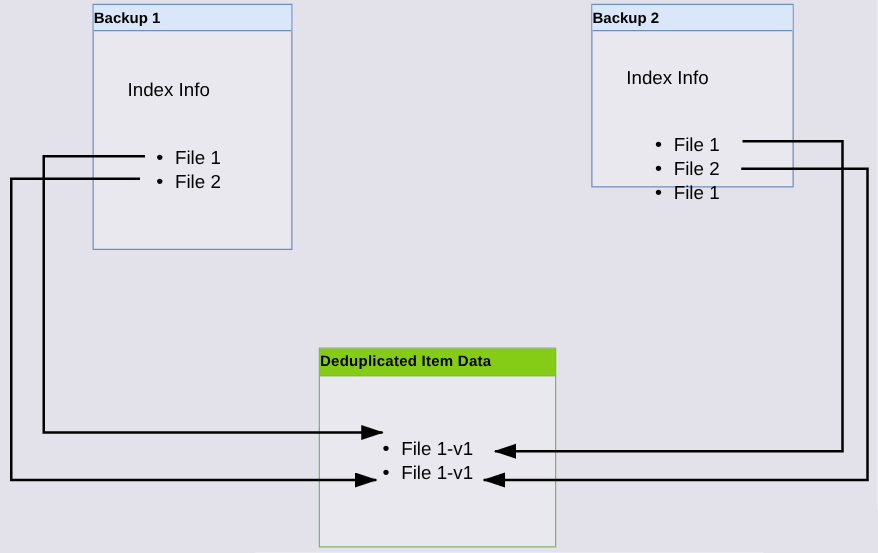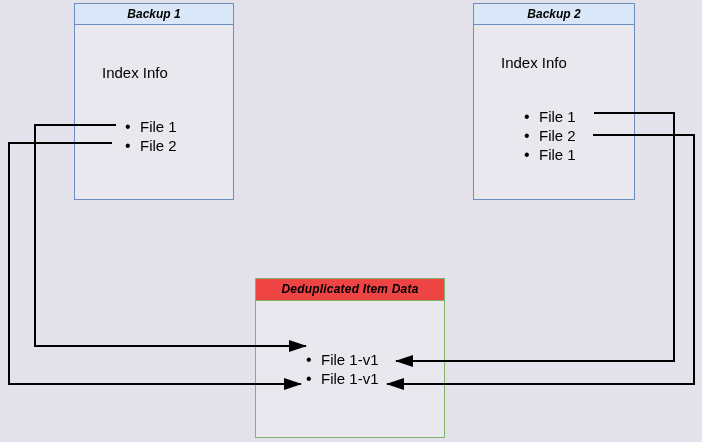--- a/index.html
+++ b/index.html
@@ -17,28 +17,26 @@
   .box {
     position: absolute;
     border: 1px solid;
     box-sizing: border-box;
   }
   .box.blue  { border-color: #6c8ebf; background: #e9e8ee; }
   .box.green { border-color: #82b366; background: #e9e8ee; }
   .box-header {
     box-sizing: border-box;
     width: 100%;
-    text-align: center;
     font-weight: bold;
     font-size: 12px;
     border-bottom: 1px solid;
-    font-style: italic;
   }
   .blue  > .box-header { background: #d9e7f8; border-color: #6c8ebf; height: 21px; line-height: 20px; }
-  .green > .box-header { background: #ef4444; border-color: #82b366; height: 22px; line-height: 21px; letter-spacing: 0.2px; }
+  .green > .box-header { background: #84cc16; border-color: #82b366; height: 22px; line-height: 21px; letter-spacing: 0.2px; }
   .subtitle {
     position: absolute;
     left: 27px;
     font-size: 15px;
     white-space: nowrap;
   }
   ul.file-list {
     position: absolute;
     left: 0;
     right: 0;
@@ -75,21 +73,21 @@
 
   <div class="box blue" style="left:74px; top:3px; width:160px; height:197px;">
     <div class="box-header">Backup 1</div>
     <div class="subtitle" style="top:60px;">Index Info</div>
     <ul class="file-list" style="top:113px;">
       <li>File 1</li>
       <li>File 2</li>
     </ul>
   </div>
 
-  <div class="box blue" style="left:473px; top:3px; width:162px; height:197px;">
+  <div class="box blue" style="left:473px; top:3px; width:162px; height:147px;">
     <div class="box-header">Backup 2</div>
     <div class="subtitle" style="top:50px;">Index Info</div>
     <ul class="file-list" style="top:103px;">
       <li>File 1</li>
       <li>File 2</li>
       <li>File 1</li>
     </ul>
   </div>
 
   <div class="box green" style="left:255px; top:278px; width:190px; height:160px;">

